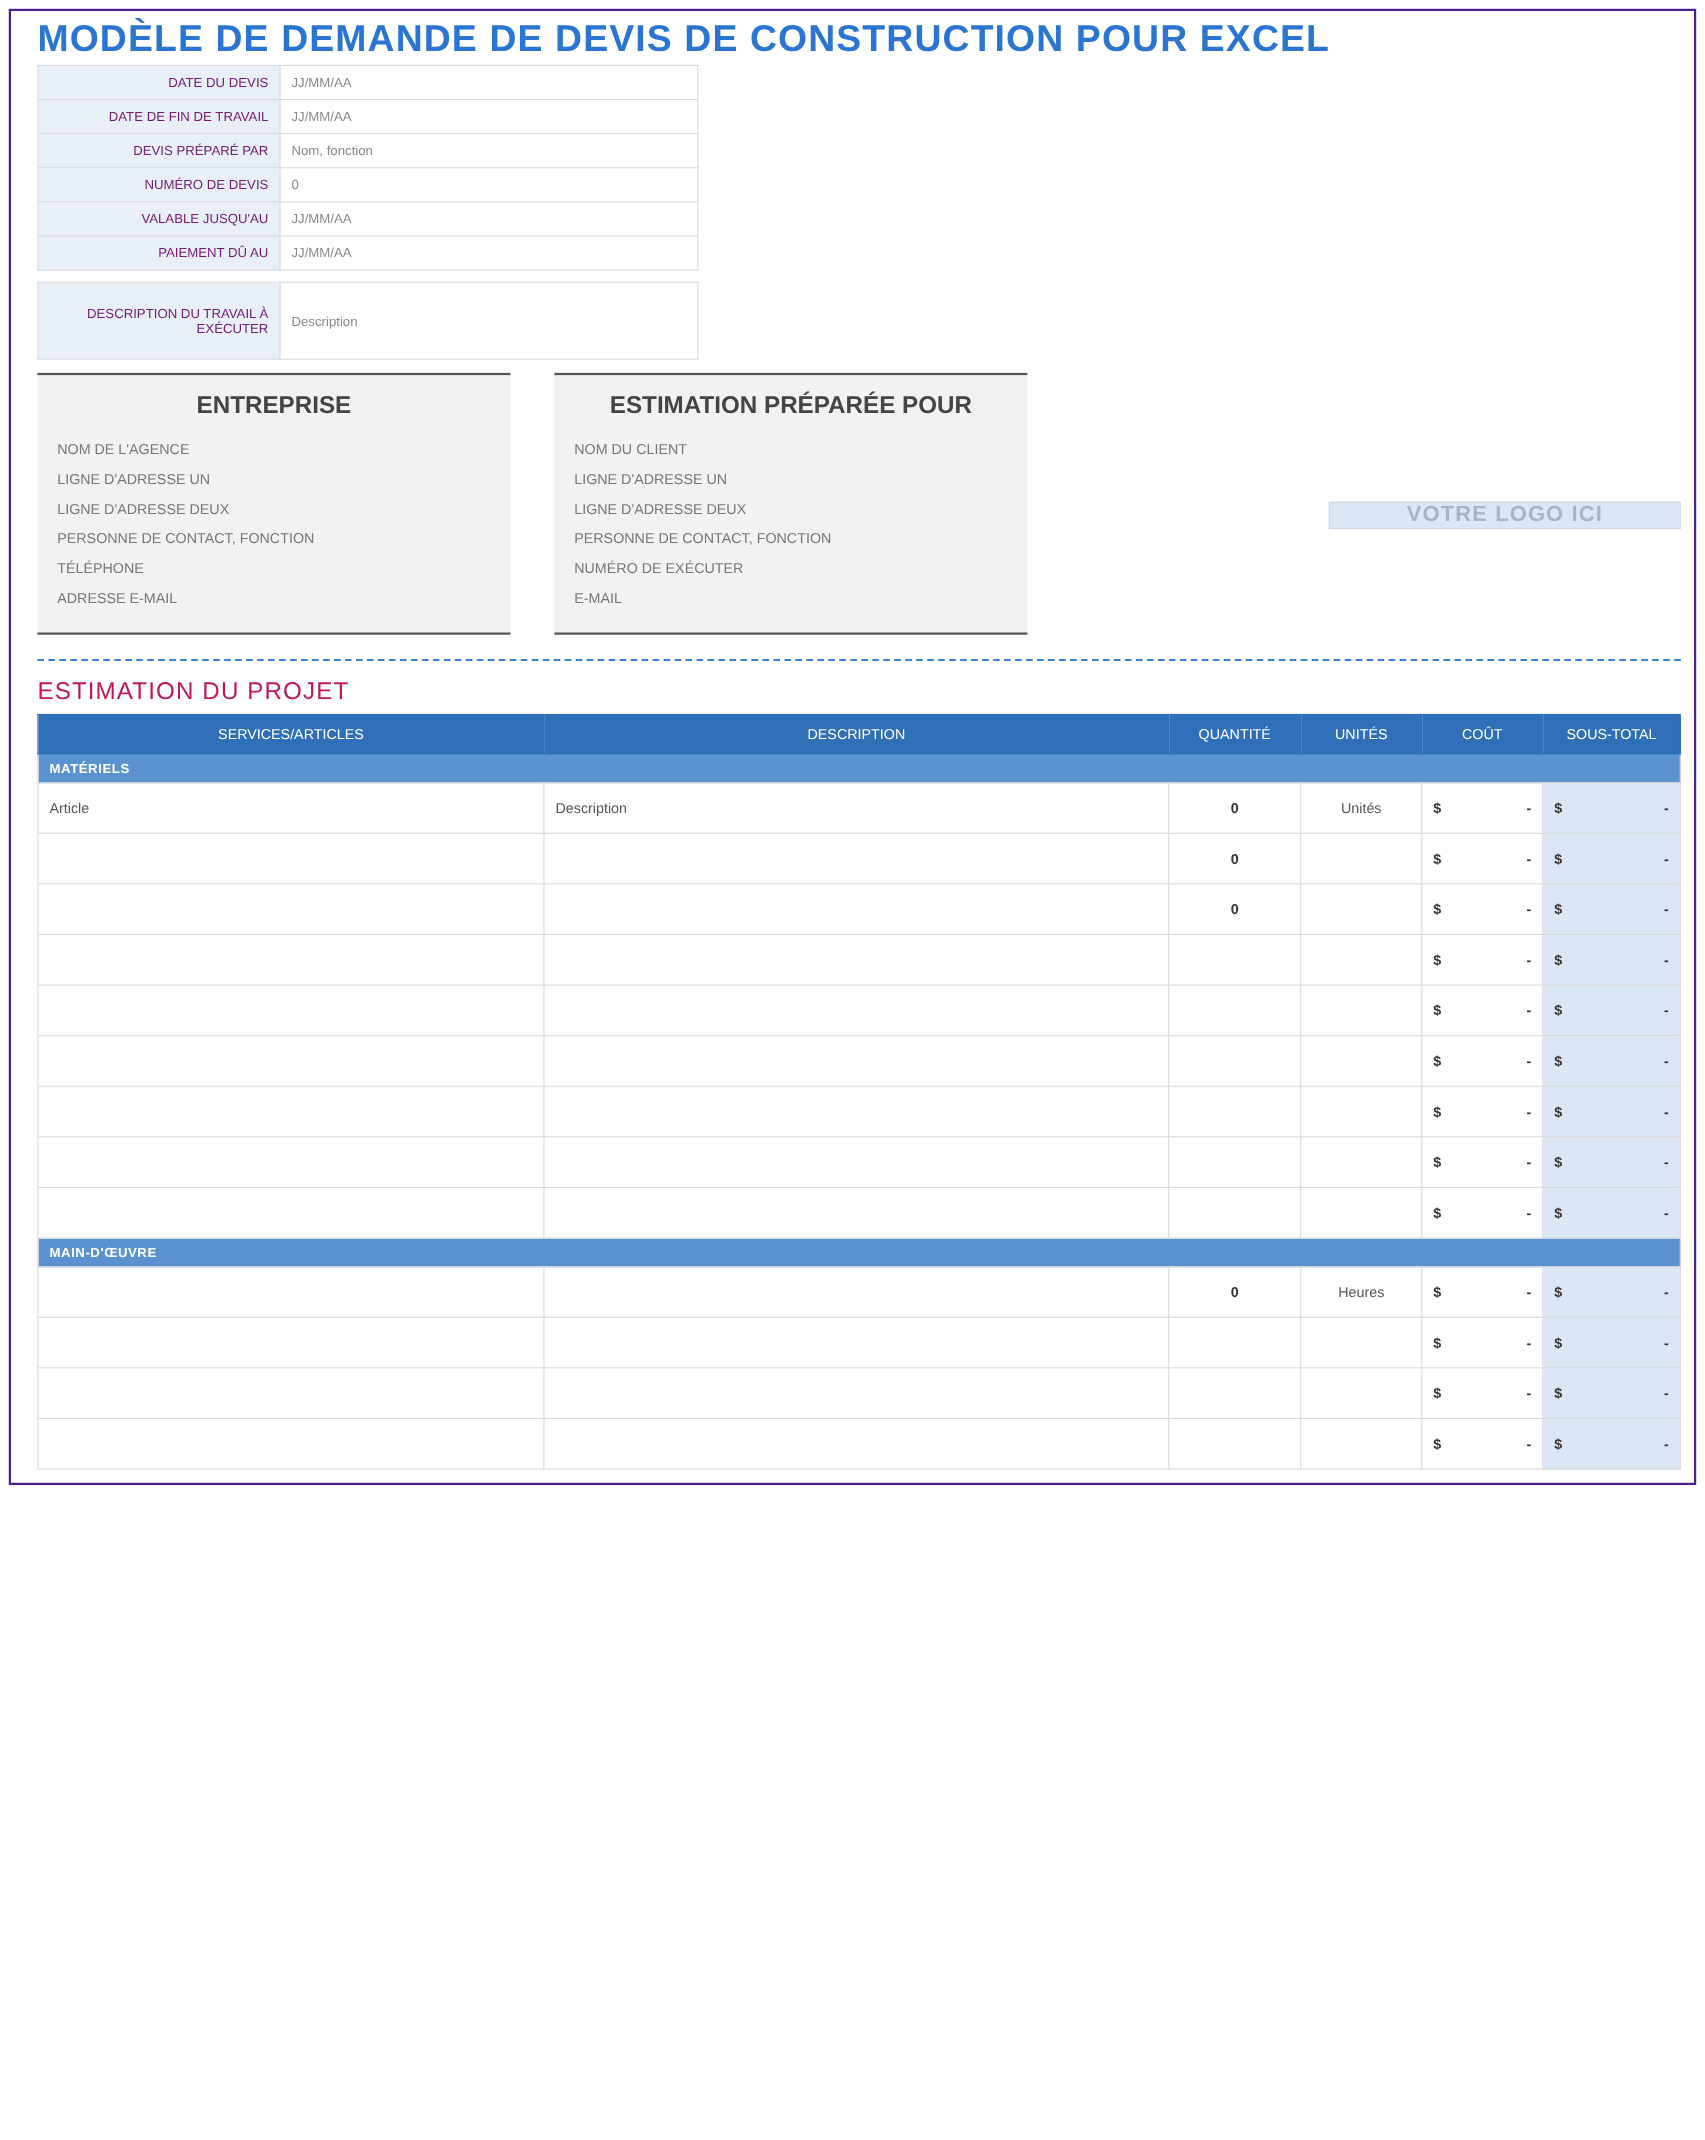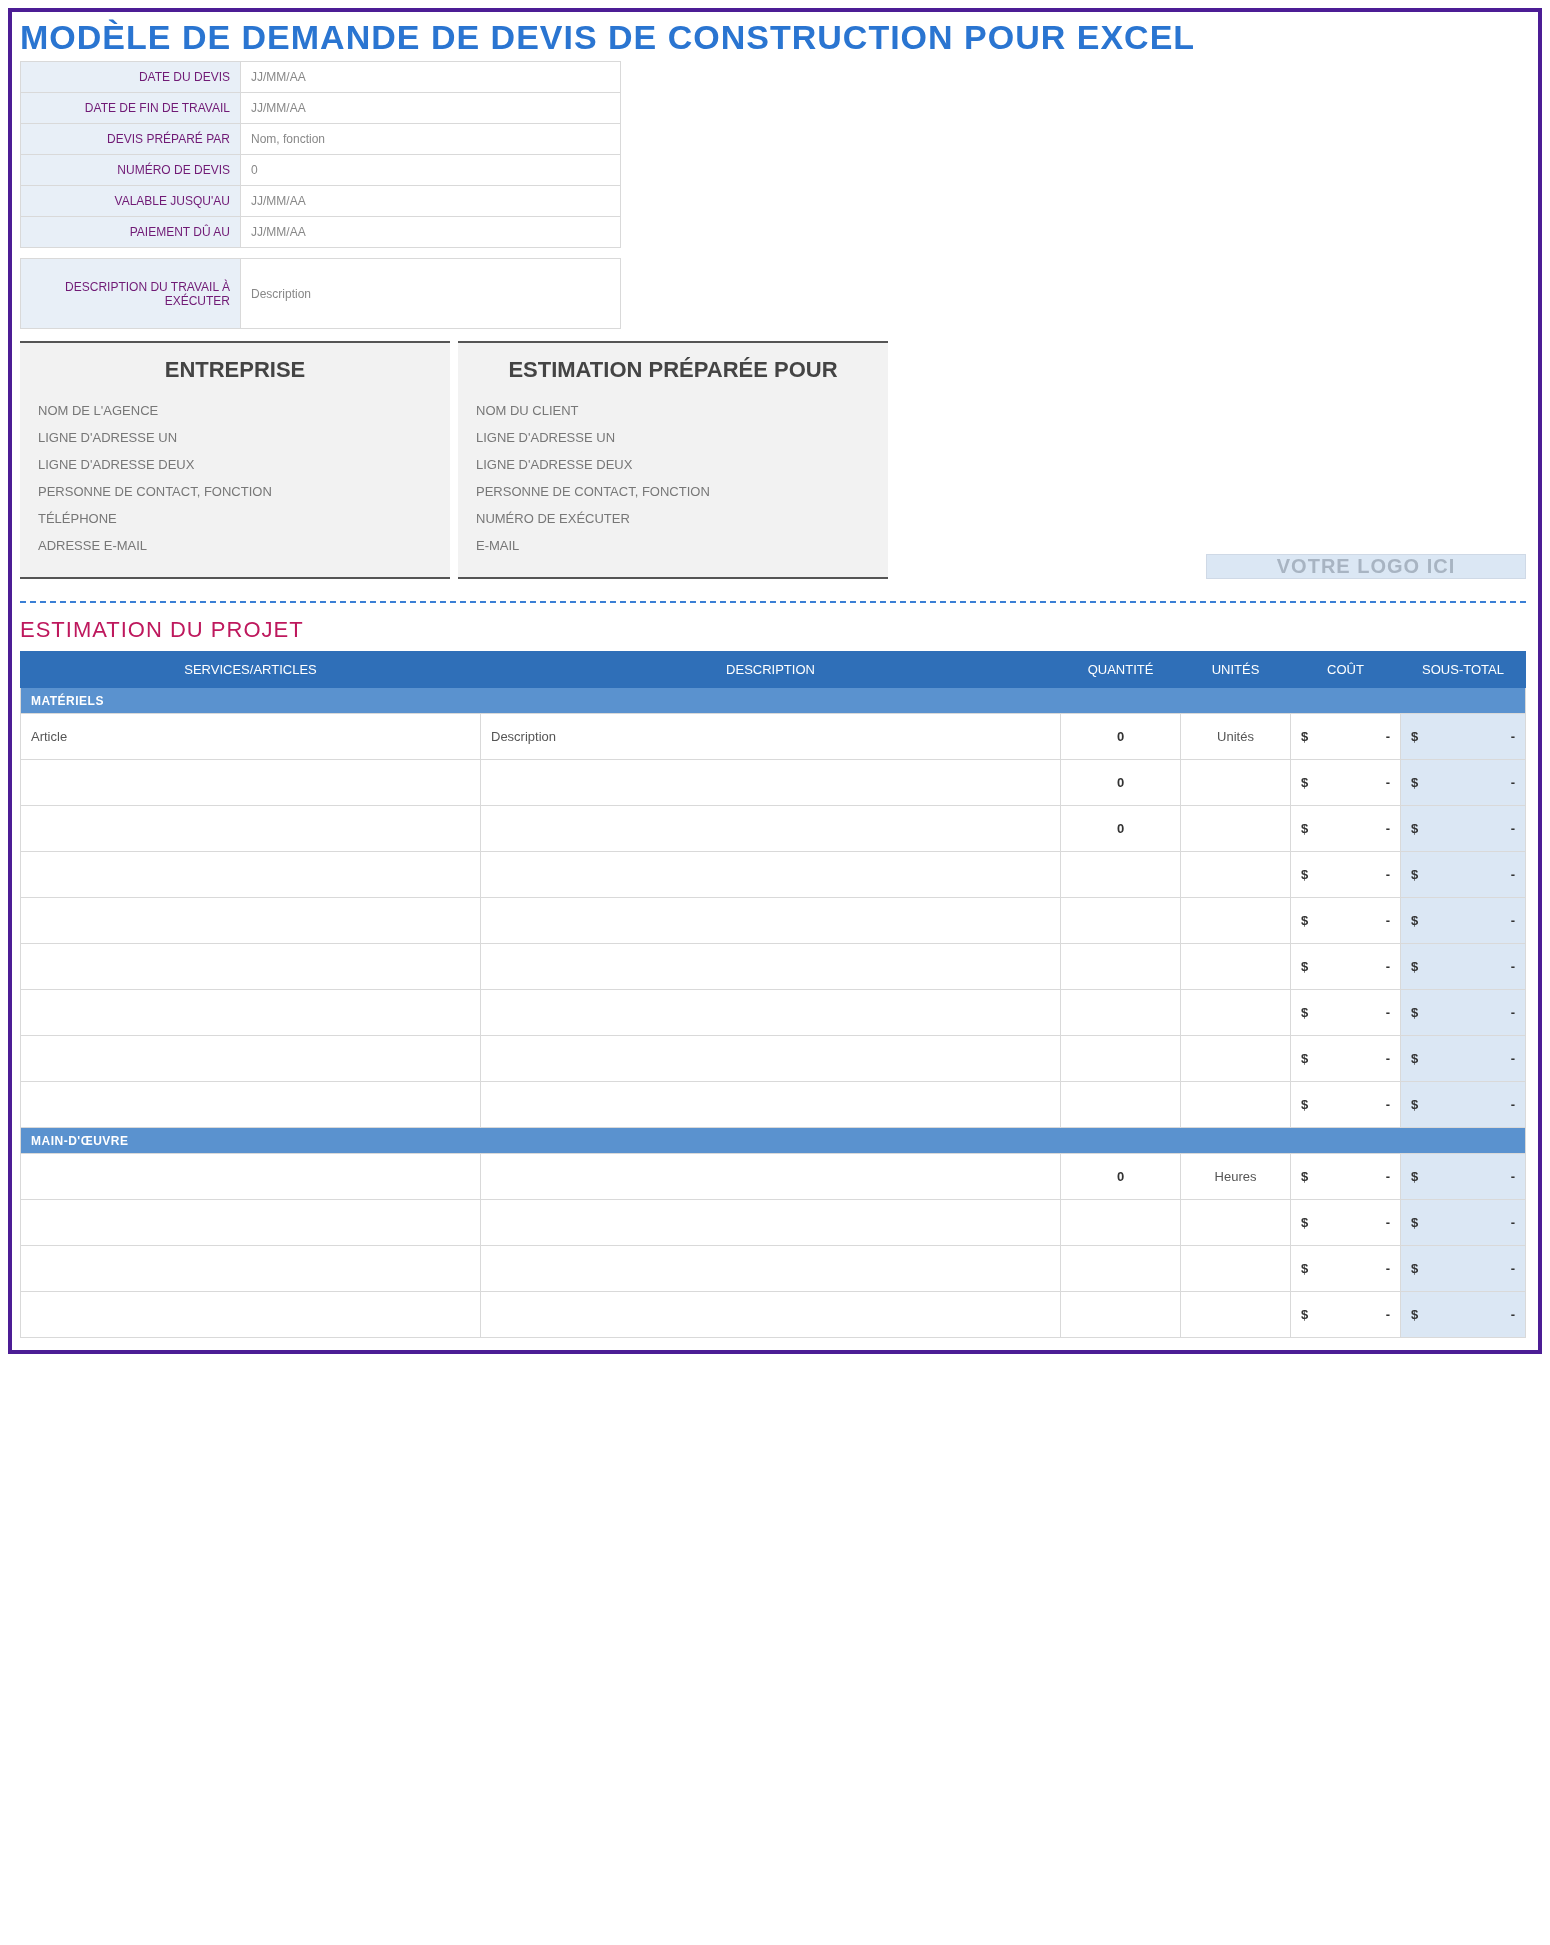--- a/index.html
+++ b/index.html
@@ -3,22 +3,22 @@
 <meta charset="utf-8">
 <style>
 * { box-sizing: border-box; margin: 0; padding: 0; }
 body {
   font-family: "Century Gothic", "Segoe UI", Arial, sans-serif;
   background: #fff;
   padding: 8px;
   width: 1550px;
 }
 .page {
-  border: 4px solid #4c1d95;
-  padding: 0 12px 12px 8px;
+  border: 2px solid #4c1d95;
+  padding: 0 12px 12px 24px;
 }
 h1.title {
   color: #2a75d1;
   font-weight: 700;
   font-size: 34px;
   letter-spacing: 1px;
   padding: 6px 0 4px 0;
 }
 
 .meta-table {
@@ -40,23 +40,23 @@
 }
 .meta-table td.value {
   padding: 8px 10px;
   width: 380px;
   color: #888;
 }
 .meta-table tr.tall td { height: 70px; }
 
 .cards-row {
   display: flex;
-  gap: 8px;
+  gap: 40px;
   margin-top: 12px;
-  align-items: flex-end;
+  align-items: center;
 }
 .card {
   background: #f2f2f2;
   border-top: 2px solid #555;
   border-bottom: 2px solid #555;
   width: 430px;
   padding: 14px 18px 18px 18px;
 }
 .card h2 {
   text-align: center;

